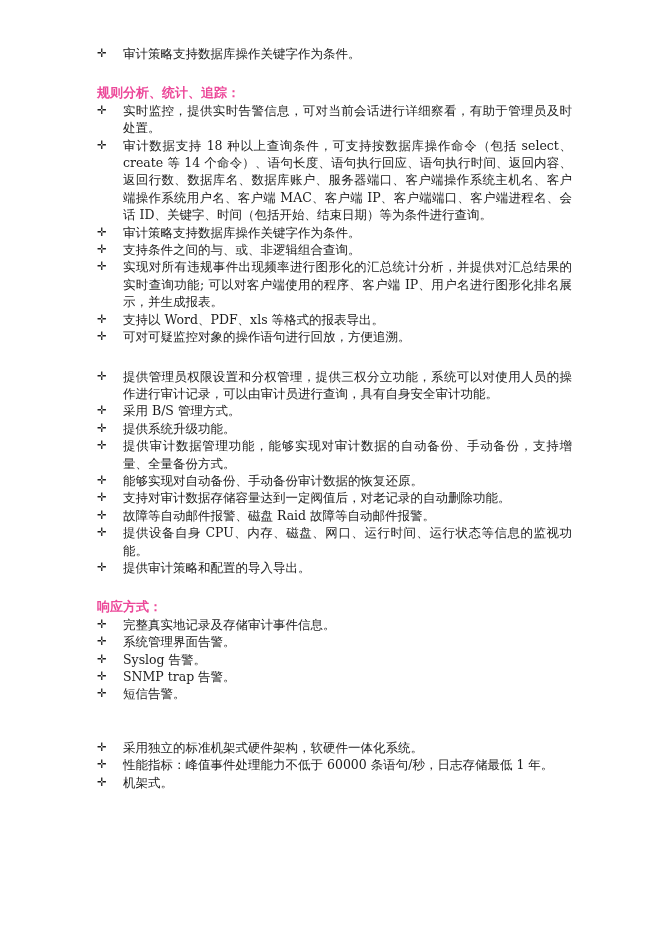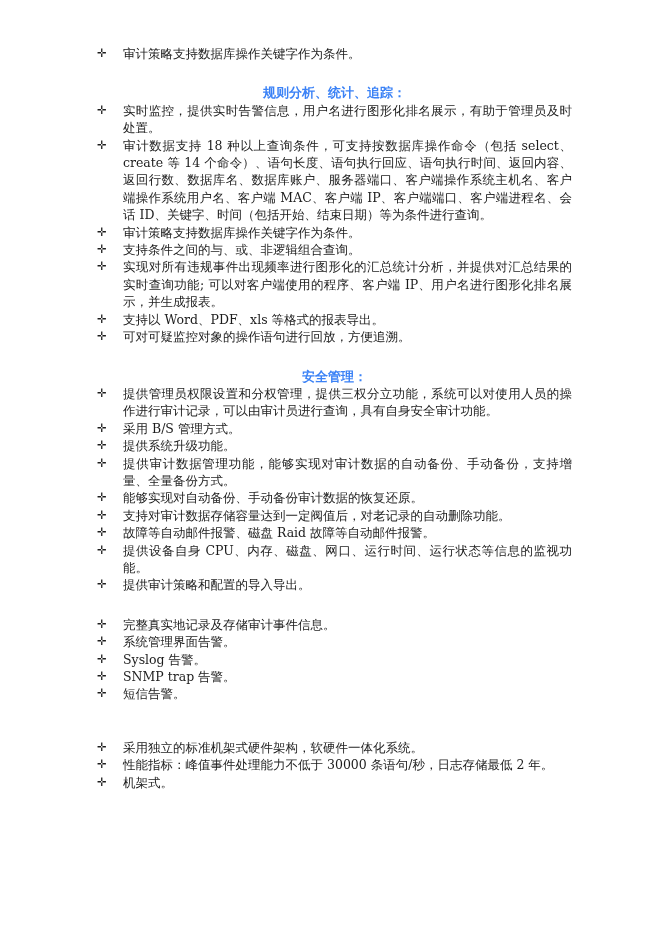--- a/index.html
+++ b/index.html
@@ -46,41 +46,40 @@
   }
   section.section:last-of-type {
     margin-top: 36px;
   }
   h2.heading {
     margin: 0;
     padding: 0;
     font-size: 13px;
     font-weight: bold;
     line-height: 17.4px;
-    color: #3b82f6;
-    text-align: center;
+    color: #ec4899;
   }
 </style>
 </head>
 <body>
 
 <div class="page">
   <main id="content">
       <ul class="bullets">
         <li class="item">
     <span class="bullet">✛</span>
     <span class="text">审计策略支持数据库操作关键字作为条件。</span>
   </li>
       </ul>
       <section class="section">
     <h2 class="heading">规则分析、统计、追踪：</h2>
   <ul class="bullets">
           <li class="item">
     <span class="bullet">✛</span>
-    <span class="text">实时监控，提供实时告警信息，用户名进行图形化排名展示，有助于管理员及时处置。</span>
+    <span class="text">实时监控，提供实时告警信息，可对当前会话进行详细察看，有助于管理员及时处置。</span>
   </li>
           <li class="item">
     <span class="bullet">✛</span>
     <span class="text">审计数据支持 18 种以上查询条件，可支持按数据库操作命令（包括 select、create 等 14 个命令）、语句长度、语句执行回应、语句执行时间、返回内容、返回行数、数据库名、数据库账户、服务器端口、客户端操作系统主机名、客户端操作系统用户名、客户端 MAC、客户端 IP、客户端端口、客户端进程名、会话 ID、关键字、时间（包括开始、结束日期）等为条件进行查询。</span>
   </li>
           <li class="item">
     <span class="bullet">✛</span>
     <span class="text">审计策略支持数据库操作关键字作为条件。</span>
   </li>
           <li class="item">
@@ -95,21 +94,20 @@
     <span class="bullet">✛</span>
     <span class="text">支持以 Word、PDF、xls 等格式的报表导出。</span>
   </li>
           <li class="item">
     <span class="bullet">✛</span>
     <span class="text">可对可疑监控对象的操作语句进行回放，方便追溯。</span>
   </li>
         </ul>
       </section>
       <section class="section">
-    <h2 class="heading">安全管理：</h2>
   <ul class="bullets">
           <li class="item">
     <span class="bullet">✛</span>
     <span class="text">提供管理员权限设置和分权管理，提供三权分立功能，系统可以对使用人员的操作进行审计记录，可以由审计员进行查询，具有自身安全审计功能。</span>
   </li>
           <li class="item">
     <span class="bullet">✛</span>
     <span class="text">采用 B/S 管理方式。</span>
   </li>
           <li class="item">
@@ -136,20 +134,21 @@
     <span class="bullet">✛</span>
     <span class="text">提供设备自身 CPU、内存、磁盘、网口、运行时间、运行状态等信息的监视功能。</span>
   </li>
           <li class="item">
     <span class="bullet">✛</span>
     <span class="text">提供审计策略和配置的导入导出。</span>
   </li>
         </ul>
       </section>
       <section class="section">
+    <h2 class="heading">响应方式：</h2>
   <ul class="bullets">
           <li class="item">
     <span class="bullet">✛</span>
     <span class="text">完整真实地记录及存储审计事件信息。</span>
   </li>
           <li class="item">
     <span class="bullet">✛</span>
     <span class="text">系统管理界面告警。</span>
   </li>
           <li class="item">
@@ -167,21 +166,21 @@
         </ul>
       </section>
       <section class="section">
   <ul class="bullets">
           <li class="item">
     <span class="bullet">✛</span>
     <span class="text">采用独立的标准机架式硬件架构，软硬件一体化系统。</span>
   </li>
           <li class="item">
     <span class="bullet">✛</span>
-    <span class="text">性能指标：峰值事件处理能力不低于 30000 条语句/秒，日志存储最低 2 年。</span>
+    <span class="text">性能指标：峰值事件处理能力不低于 60000 条语句/秒，日志存储最低 1 年。</span>
   </li>
           <li class="item">
     <span class="bullet">✛</span>
     <span class="text">机架式。</span>
   </li>
         </ul>
       </section>
     </main>
 </div>
 

